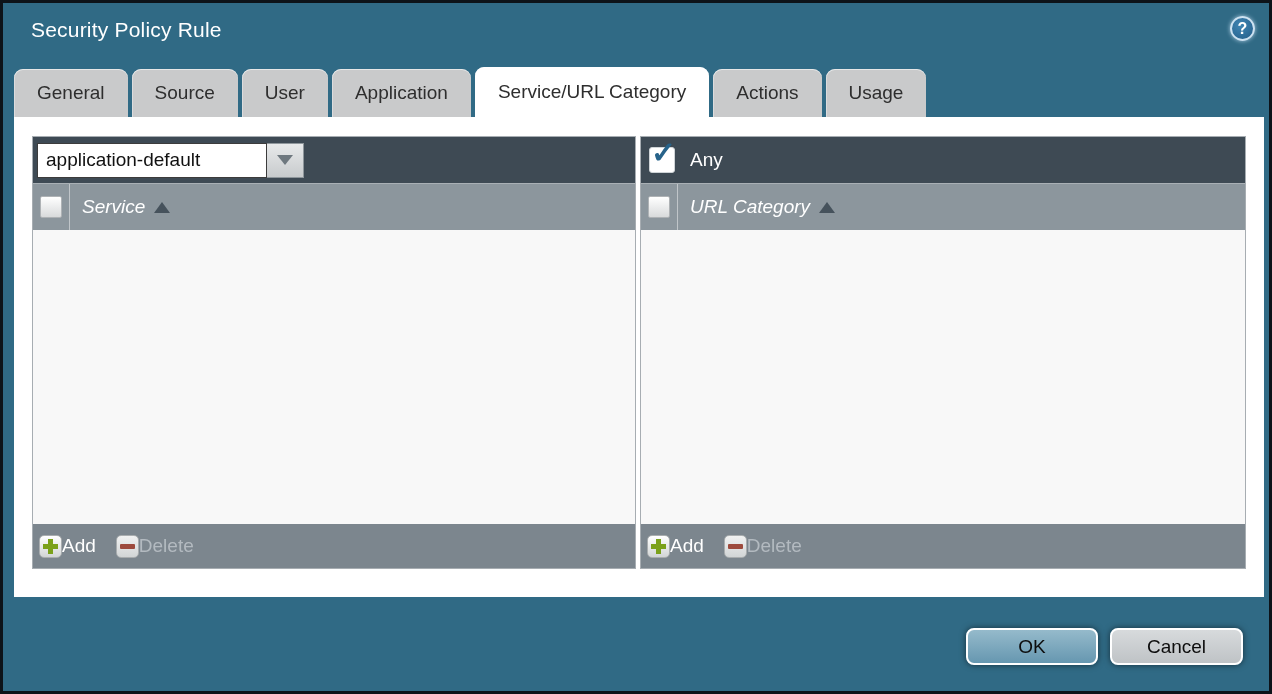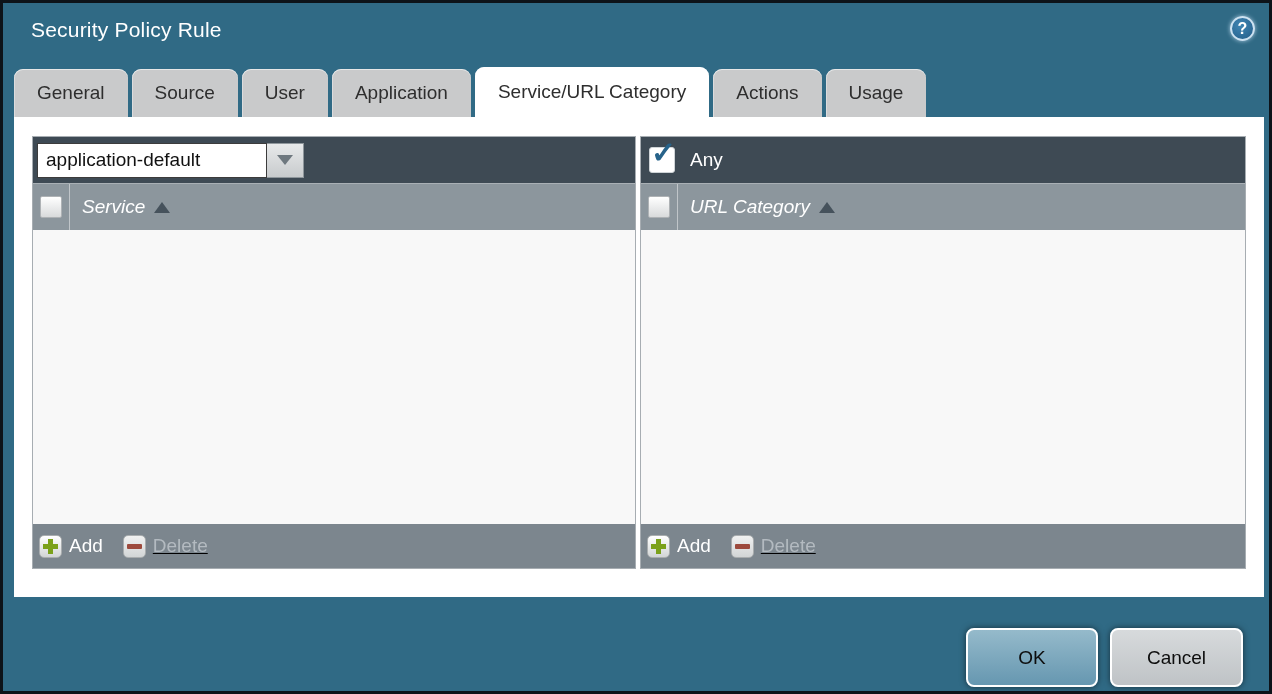--- a/index.html
+++ b/index.html
@@ -115,21 +115,21 @@
   }
   .hdr-label { color:#ffffff; font-size:19px; margin-left:12px; cursor:pointer;font-style:italic; }
   .sort-asc {
     width:0; height:0; margin-left:9px; display:inline-block;
     border-left:8px solid transparent; border-right:8px solid transparent;
     border-bottom:11px solid #46525c;
   }
 
   
   .foot-btn {
-    display:flex; align-items:center; gap:7px;
+    display:flex; align-items:center; 
     background:transparent; border:none; padding:0; cursor:pointer;
     font-family:"Liberation Sans", sans-serif;
   }
   .sq-icon {
     width:23px; height:23px; border-radius:5px; position:relative;
     background:linear-gradient(#ffffff,#d2d5d6);
     border:1px solid #a9adaf; box-sizing:border-box;
   }
   .plus-icon::before {
     content:""; position:absolute; left:3px; top:8px;
@@ -139,25 +139,25 @@
     content:""; position:absolute; left:8px; top:3px;
     width:5px; height:15px; background:#7ba11b;
   }
   .minus-icon { background:linear-gradient(#f0f1f1,#d2d5d6); }
   .minus-icon::before {
     content:""; position:absolute; left:3px; top:8px;
     width:15px; height:5px; background:#9d4a3d; border-radius:1px;
   }
   .foot-label { color:#ffffff; font-size:19px; }
   .foot-btn.disabled .foot-label { color:#b3bac0; }
-  .foot-btn.disabled { cursor:default;text-decoration:underline; }
+  .foot-btn.disabled { cursor:default; }
 
   
   .btn {
-    position:absolute; top:625px; height:59px; width:132px;
+    position:absolute; top:625px; height:37px; width:132px;
     border-radius:8px; border:2px solid #ffffff;
     font-family:"Liberation Sans", sans-serif;
     font-size:19px; color:#0d0d0d;
     box-shadow:0 0 6px rgba(0,0,0,.55);
     cursor:pointer; box-sizing:border-box;
   }
   .btn-ok { left:963px; background:linear-gradient(#95bacb,#6697b0); }
   .btn-cancel { left:1107px; width:133px; background:linear-gradient(#d7dadc,#bfc3c6); }
 </style>
 </head>

